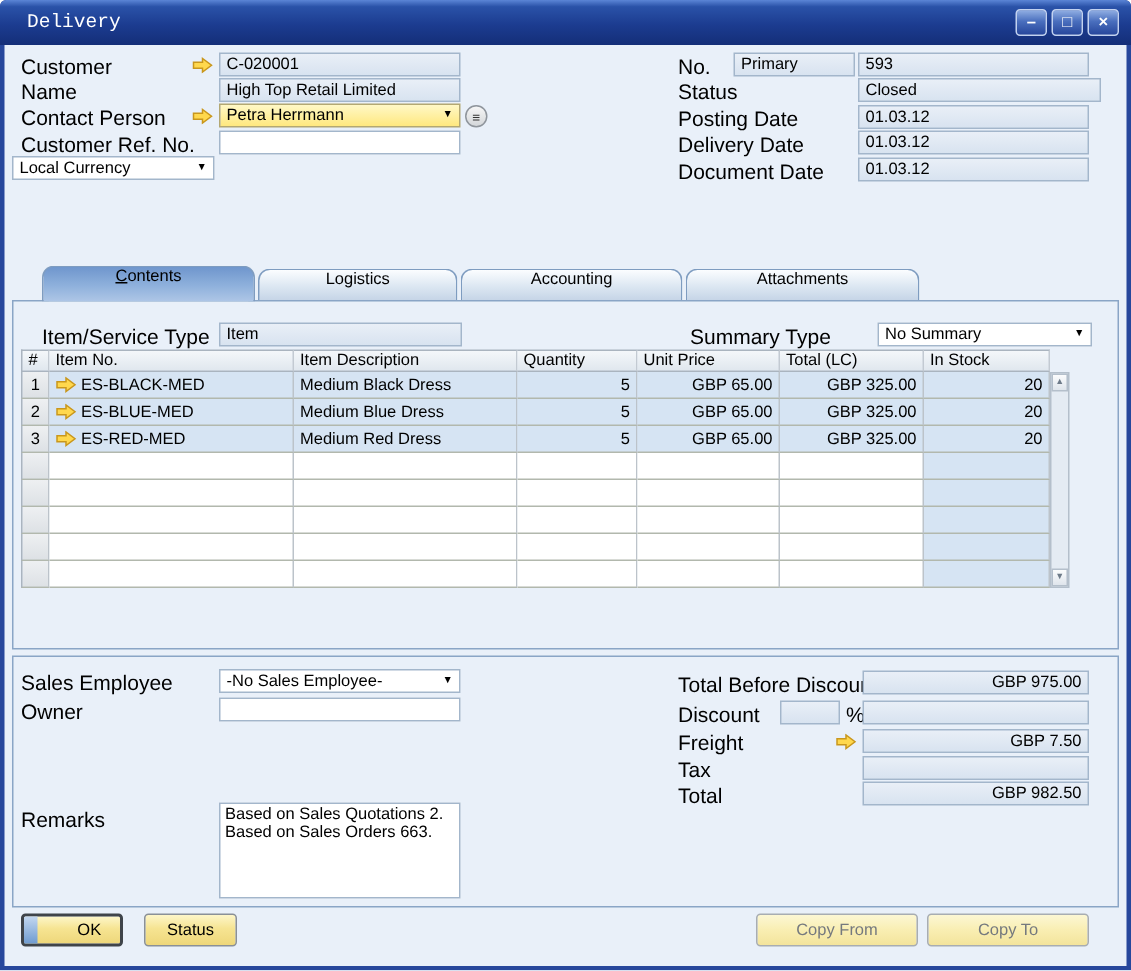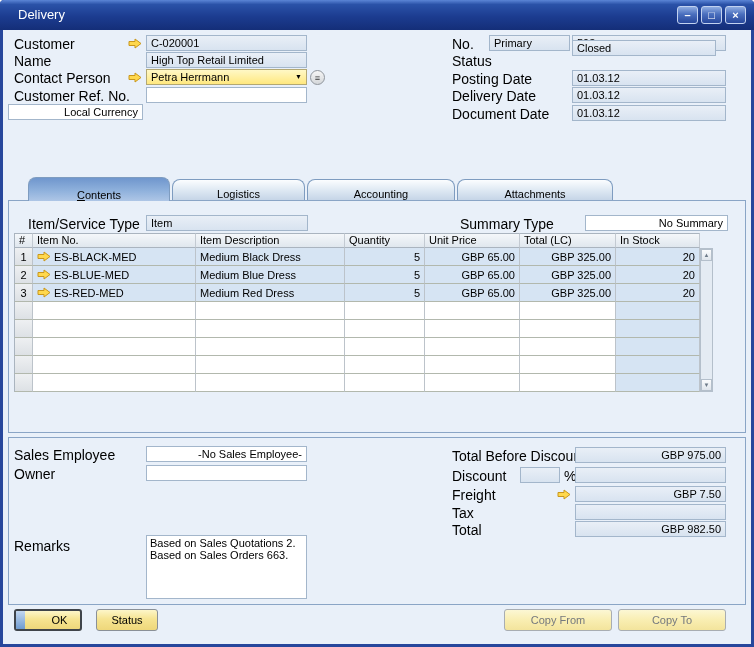--- a/index.html
+++ b/index.html
@@ -9,55 +9,55 @@
     background: #e9f0f9; overflow: hidden;
     box-shadow: inset 0 0 0 3px #27479c;
     border-radius: 4px 4px 0 0;
   }
   
   .titlebar {
     position: absolute; left: 0; top: 0; right: 0; height: 30px;
     background: linear-gradient(180deg,#5b85d6 0%,#2a52a8 15%,#1c3c90 55%,#142e78 100%);
     border-radius: 4px 4px 0 0;
   }
-  .title { position: absolute; left: 18px; top: 0; line-height: 30px; color: #ffffff; font-size: 13px; }
+  .title { position: absolute; left: 18px; top: 0; line-height: 30px; color: #ffffff; font-size: 13px; font-family: Liberation Mono, monospace; }
   .win-controls { position: absolute; right: 8px; top: 6px; display: flex; gap: 3px; }
   .winbtn {
     width: 21px; height: 18px; border: 1px solid #c2d2f0; border-radius: 3px;
     background: linear-gradient(180deg,#8fadE2 0%,#4a6fbe 45%,#27479c 100%);
     color: #ffffff; font-size: 11px; font-weight: bold;
     display: flex; align-items: center; justify-content: center; cursor: default;
   }
   
   .lbl { position: absolute; font-size: 14px; height: 16px; line-height: 16px; color: #000; white-space: nowrap; }
   .fld {
     position: absolute; height: 16px; border: 1px solid #a3b6cb;
     font-size: 11px; line-height: 14px; padding: 0 4px;
     white-space: nowrap; overflow: hidden; color: #000;
   }
   .ro  { background: linear-gradient(#e9eff7,#d8e3f0); }
-  .wht { background: #ffffff; flex-direction: column; }
+  .wht { background: #ffffff; }
   .rt  { text-align: right; }
   input.fld { outline: none; }
   .dd { display: flex; align-items: flex-end; justify-content: space-between; cursor: default; }
   .dd-arrow { font-size: 7px; color: #000; margin-left: 4px; flex: none; }
   .ylw { background: linear-gradient(#fff8c6,#ffe87f); border-color: #b3a873; }
   .larr { position: absolute; width: 14px; height: 11px; display: inline-flex; cursor: pointer; }
   .larr-in { width: 14px; height: 11px; display: inline-flex; margin-right: 3px; flex: none; cursor: pointer; }
   .menu-btn {
     position: absolute; left: 310px; top: 70px; width: 15px; height: 15px; border-radius: 50%;
     border: 1px solid #8f959c; background: linear-gradient(#f6f6f6,#d4d7da);
     font-size: 9px; color: #333; display: flex; align-items: center; justify-content: center; cursor: pointer;
   }
   
   .frame { position: absolute; border: 1px solid #8aa5c6; }
   #content-frame { left: 8px; top: 200px; width: 738px; height: 233px; }
   #footer-frame  { left: 8px; top: 437px; width: 738px; height: 168px; }
   .tab {
-    position: absolute; display: flex; align-items: flex-end; justify-content: center;
+    position: absolute; display: flex; align-items: flex-start; justify-content: center;
     font-size: 11px; border: 1px solid #7e9cc0; border-bottom: none;
     border-radius: 8px 8px 0 0; cursor: pointer; color: #000;
   }
   .tab.active {
     top: 177px; height: 24px; z-index: 5;
     background: linear-gradient(180deg,#6f96cd 0%,#8fb1dc 55%,#aec6e6 100%);
   }
   .tab.inactive {
     top: 179px; height: 21px; z-index: 1;
     background: linear-gradient(180deg,#fbfdff 0%,#dce7f2 55%,#c6d5e7 100%);
@@ -168,21 +168,21 @@
   <div class="fld wht dd" style="left:8px;top:104px;width:135px">
     <span>Local Currency</span>
     <span class="dd-arrow">▼</span>
   </div>
 
   <span class="lbl" style="left:452px;top:36px">No.</span>
   <div class="fld ro" style="left:489px;top:35px;width:81px">Primary</div>
   <div class="fld ro" style="left:572px;top:35px;width:154px">593</div>
 
   <span class="lbl" style="left:452px;top:53px">Status</span>
-  <div class="fld ro" style="left:572px;top:40px;width:144px">Closed</div>
+  <div class="fld ro" style="left:572px;top:52px;width:162px">Closed</div>
 
   <span class="lbl" style="left:452px;top:71px">Posting Date</span>
   <div class="fld ro" style="left:572px;top:70px;width:154px">01.03.12</div>
 
   <span class="lbl" style="left:452px;top:88px">Delivery Date</span>
   <div class="fld ro" style="left:572px;top:87px;width:154px">01.03.12</div>
 
   <span class="lbl" style="left:452px;top:106px">Document Date</span>
   <div class="fld ro" style="left:572px;top:105px;width:154px">01.03.12</div>
 

